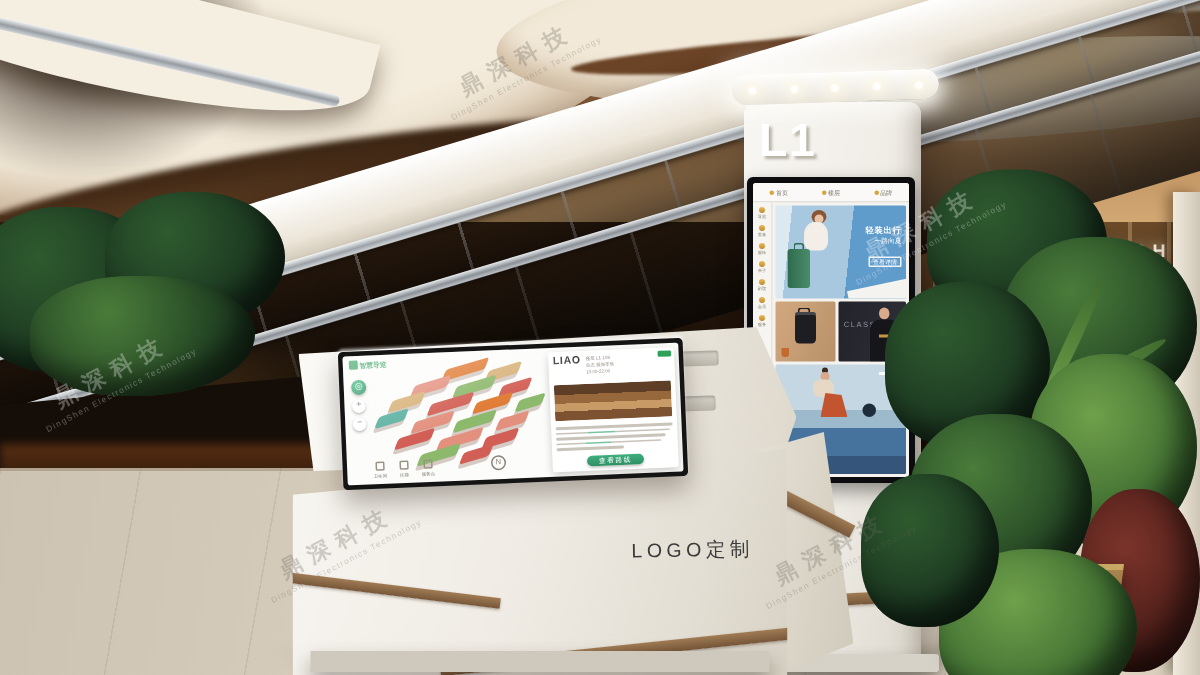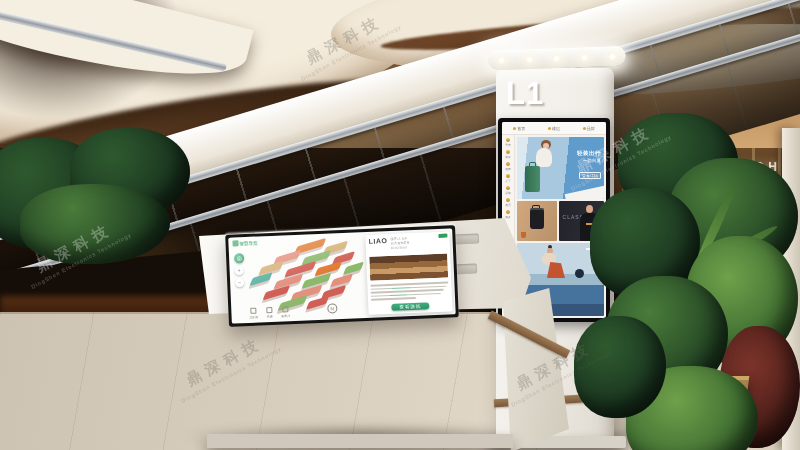--- a/index.html
+++ b/index.html
@@ -421,20 +421,25 @@
     <div class="pb dk" style="left:-24px;top:198px;width:92px;height:102px"></div>
   </div>
   <div class="col-right z20"></div>
 
   <div class="kiosk-low z26">
     <div class="lk-deck"></div>
     <div class="lk-side"></div>
     <div class="ws3 wood"></div>
     <div class="vent vent1"></div>
     <div class="vent vent2"></div>
+    <div class="lk-front">
+      <div class="ws1 wood"></div>
+      <div class="ws2 wood"></div>
+      <div class="lk-label">LOGO定制</div>
+    </div>
     <div class="lk-plinth"></div>
     <div class="screen-frame">
       <div class="lsc">
         <div class="ls-map">
           <div class="blk c-orange" style="left:52px;top:0;width:26px"></div>
           <div class="blk c-tan" style="left:80px;top:4px;width:20px"></div>
           <div class="blk c-salmon" style="left:30px;top:9px;width:22px"></div>
           <div class="blk c-green" style="left:58px;top:12px;width:24px"></div>
           <div class="blk c-red" style="left:88px;top:15px;width:18px"></div>
           <div class="blk c-tan" style="left:14px;top:18px;width:20px"></div>

